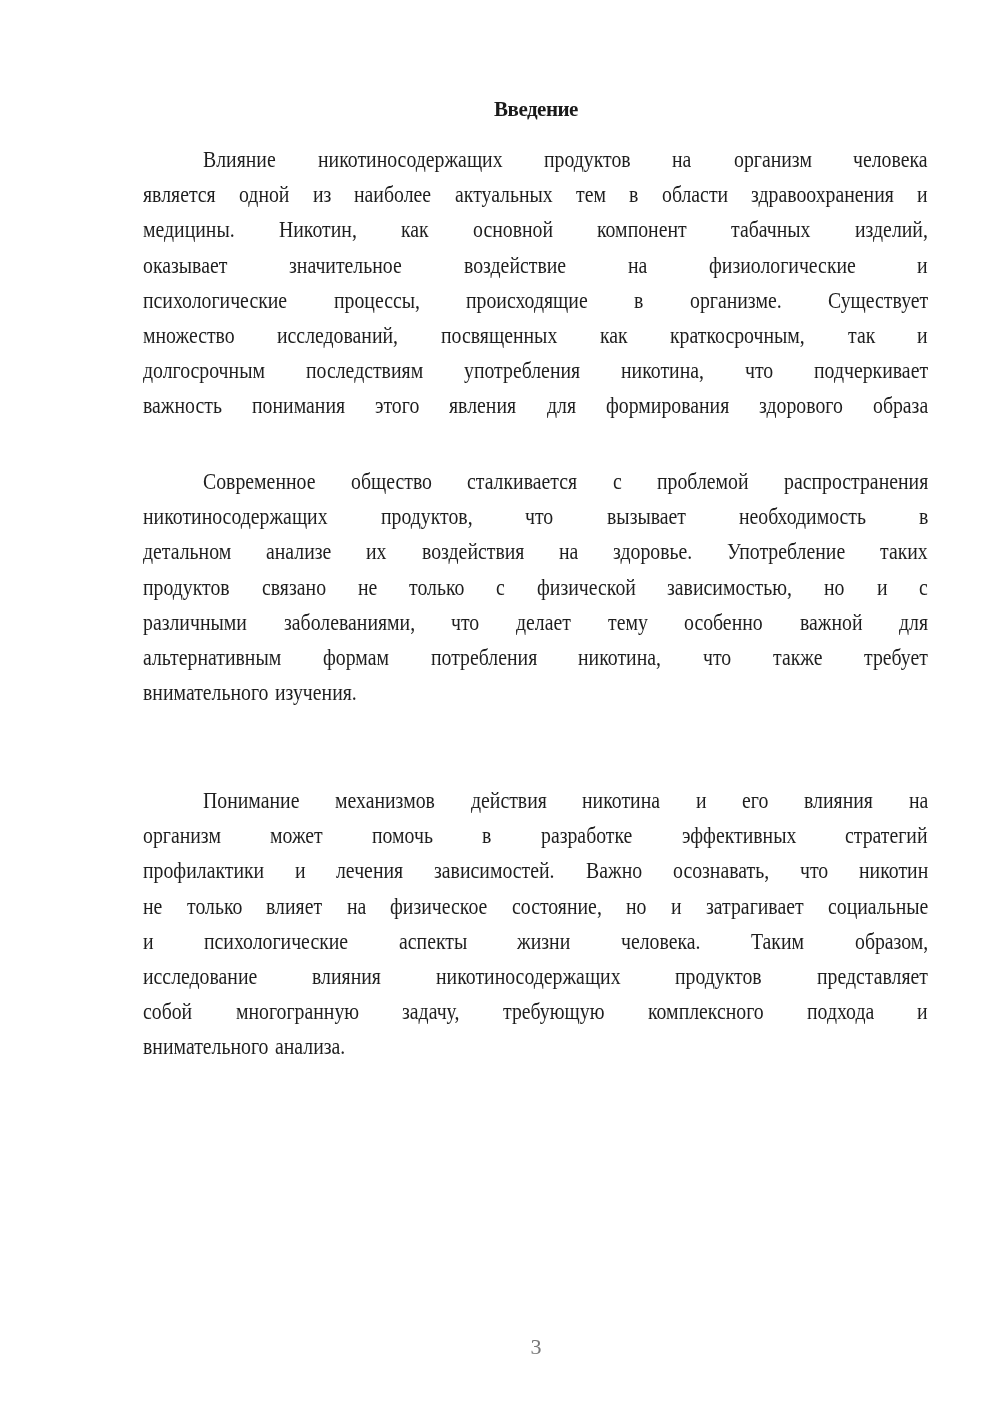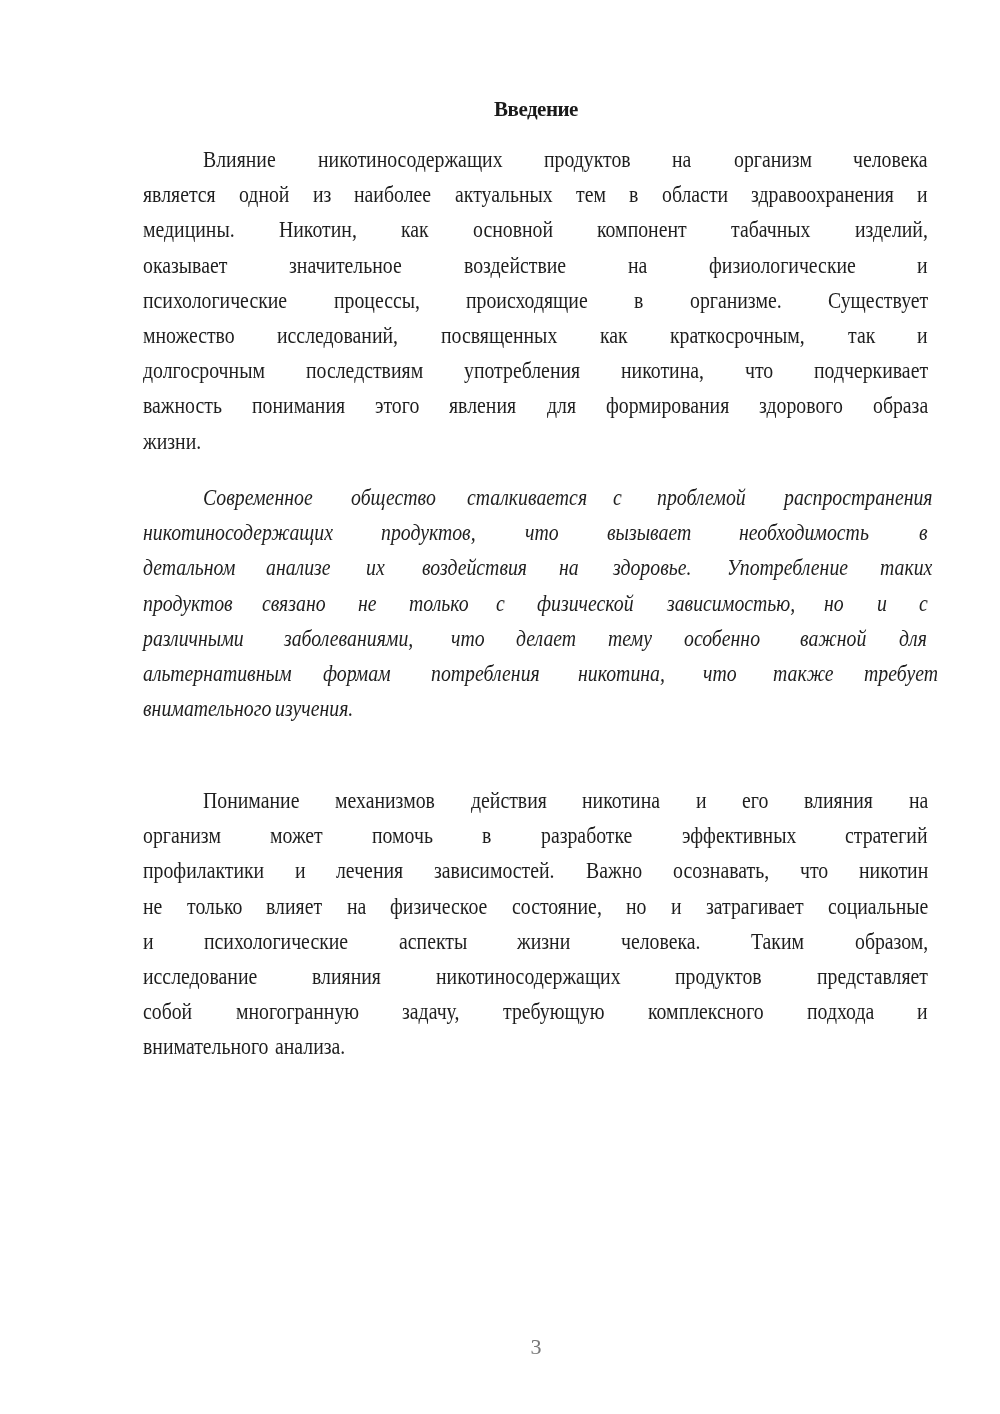--- a/index.html
+++ b/index.html
@@ -115,27 +115,22 @@
           <span class="w" style="width: 78.9453px; flex: 0 0 auto;">важность</span>
           <span class="w" style="width: 93.0816px; flex: 0 0 auto;">понимания</span>
           <span class="w" style="width: 44.2766px; flex: 0 0 auto;">этого</span>
           <span class="w" style="width: 67.1069px; flex: 0 0 auto;">явления</span>
           <span class="w" style="width: 29.0385px; flex: 0 0 auto;">для</span>
           <span class="w" style="width: 123.316px; flex: 0 0 auto;">формирования</span>
           <span class="w" style="width: 83.7963px; flex: 0 0 auto;">здорового</span>
           <span class="w" style="width: 55.2281px; flex: 0 0 auto;">образа</span>
         </div>
       </div>
-      <div class="pline last">
-        <div class="t" style="gap: 7px;">
-          <span class="w" style="width: 58.1844px; flex: 0 0 auto;">жизни.</span>
-        </div>
-      </div>
     </div>
-  <div class="para" style="top:480px;font-style:italic;">
+  <div class="para" style="top:464px;">
       <div class="pline indent">
         <div class="t">
           <span class="w" style="width: 112.472px; flex: 0 0 auto;">Современное</span>
           <span class="w" style="width: 80.9744px; flex: 0 0 auto;">общество</span>
           <span class="w" style="width: 110.093px; flex: 0 0 auto;">сталкивается</span>
           <span class="w" style="width: 8.78809px; flex: 0 0 auto;">с</span>
           <span class="w" style="width: 91.59px; flex: 0 0 auto;">проблемой</span>
           <span class="w" style="width: 144.278px; flex: 0 0 auto;">распространения</span>
         </div>
       </div>

